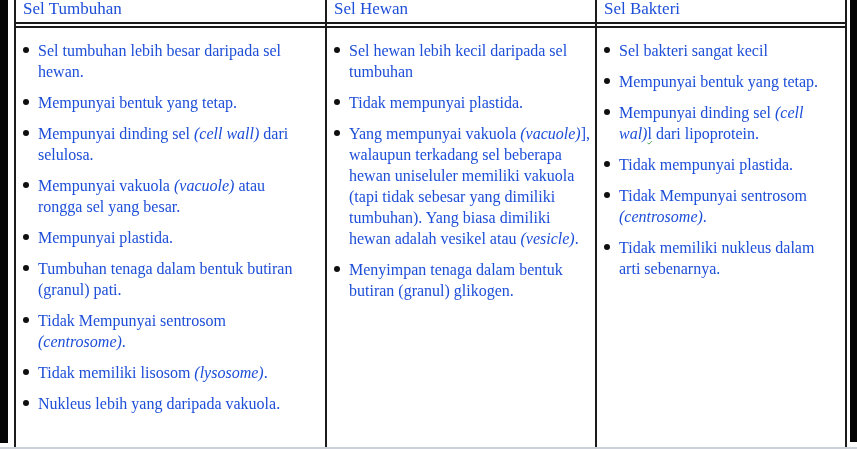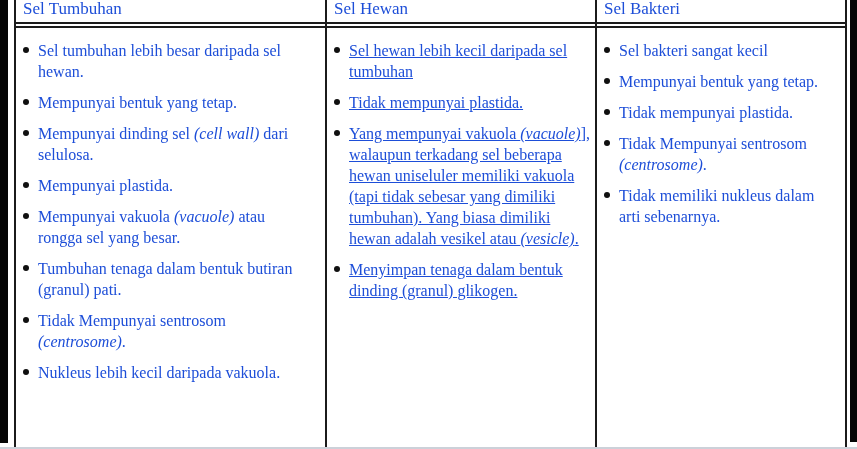--- a/index.html
+++ b/index.html
@@ -38,21 +38,21 @@
     height: 33px;
     border-bottom: 6px double #1b1b1b;
     font-size: 17px;
     line-height: 20px;
     padding: 4px 4px 0 7px;
     white-space: nowrap;
     overflow: hidden;
   }
   .col-body { padding: 12px 0 0 4px; }
   .col:nth-child(1) .col-body { padding-right: 22px; }
-  .col:nth-child(2) .col-body { padding-right: 0; text-decoration: underline; }
+  .col:nth-child(2) .col-body { padding-right: 0; }
   .col:nth-child(3) .col-body { padding-right: 16px; }
 
   ul.items {
     list-style: none;
     margin: 0;
     padding: 0;
     font-size: 16px;
     line-height: 21px;
   }
   ul.items li {
@@ -95,47 +95,49 @@
 
   <div class="cmp-table">
 
     <div class="col">
       <div class="col-header">Sel Tumbuhan</div>
       <div class="col-body">
         <ul class="items">
             <li><span class="bullet"></span><span>Sel tumbuhan lebih besar daripada sel hewan.</span></li>
             <li><span class="bullet"></span><span>Mempunyai bentuk yang tetap.</span></li>
             <li><span class="bullet"></span><span>Mempunyai dinding sel </span><span class="it">(cell wall)</span><span> dari selulosa.</span></li>
+            <li><span class="bullet"></span><span>Mempunyai vakuola </span><span class="it">(vacuole)</span><span> atau rongga sel yang besar.</span></li>
             <li><span class="bullet"></span><span>Mempunyai plastida.</span></li>
-            <li><span class="bullet"></span><span>Mempunyai vakuola </span><span class="it">(vacuole)</span><span> atau rongga sel yang besar.</span></li>
             <li><span class="bullet"></span><span>Tumbuhan tenaga dalam bentuk butiran (granul) pati.</span></li>
             <li><span class="bullet"></span><span>Tidak Mempunyai sentrosom </span><span class="it">(centrosome)</span><span>.</span></li>
-            <li><span class="bullet"></span><span>Nukleus lebih kecil daripada vakuola.</span></li>
+            <li><span class="bullet"></span><span>Tidak memiliki lisosom </span><span class="it">(lysosome)</span><span>.</span></li>
+            <li><span class="bullet"></span><span>Nukleus lebih yang daripada vakuola.</span></li>
           </ul>
       </div>
     </div>
 
     <div class="col">
       <div class="col-header">Sel Hewan</div>
       <div class="col-body">
         <ul class="items">
             <li><span class="bullet"></span><span>Sel hewan lebih kecil daripada sel tumbuhan</span></li>
             <li><span class="bullet"></span><span>Tidak mempunyai plastida.</span></li>
             <li><span class="bullet"></span><span>Yang mempunyai vakuola </span><span class="it">(vacuole)</span><span>], walaupun terkadang sel beberapa hewan uniseluler memiliki vakuola (tapi tidak sebesar yang dimiliki tumbuhan). Yang biasa dimiliki hewan adalah vesikel atau </span><span class="it">(vesicle)</span><span>.</span></li>
-            <li><span class="bullet"></span><span>Menyimpan tenaga dalam bentuk dinding (granul) glikogen.</span></li>
+            <li><span class="bullet"></span><span>Menyimpan tenaga dalam bentuk butiran (granul) glikogen.</span></li>
           </ul>
       </div>
     </div>
 
     <div class="col">
       <div class="col-header">Sel Bakteri</div>
       <div class="col-body">
         <ul class="items">
             <li><span class="bullet"></span><span>Sel bakteri sangat kecil</span></li>
             <li><span class="bullet"></span><span>Mempunyai bentuk yang tetap.</span></li>
+            <li><span class="bullet"></span><span>Mempunyai dinding sel </span><span class="it">(cell wal)</span><span class="sq">l</span><span> dari lipoprotein.</span></li>
             <li><span class="bullet"></span><span>Tidak mempunyai plastida.</span></li>
             <li><span class="bullet"></span><span>Tidak Mempunyai sentrosom </span><span class="it">(centrosome)</span><span>.</span></li>
             <li><span class="bullet"></span><span>Tidak memiliki nukleus dalam arti sebenarnya.</span></li>
           </ul>
       </div>
     </div>
 
   </div>
 
   <div class="bottom-hairline"></div>

